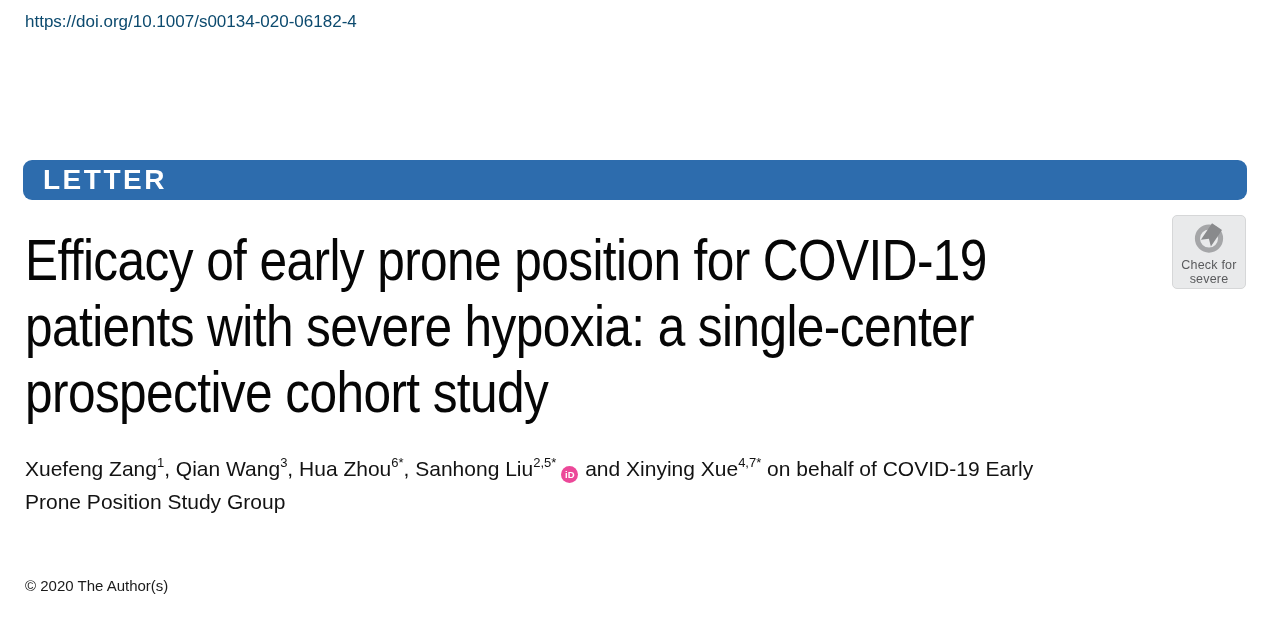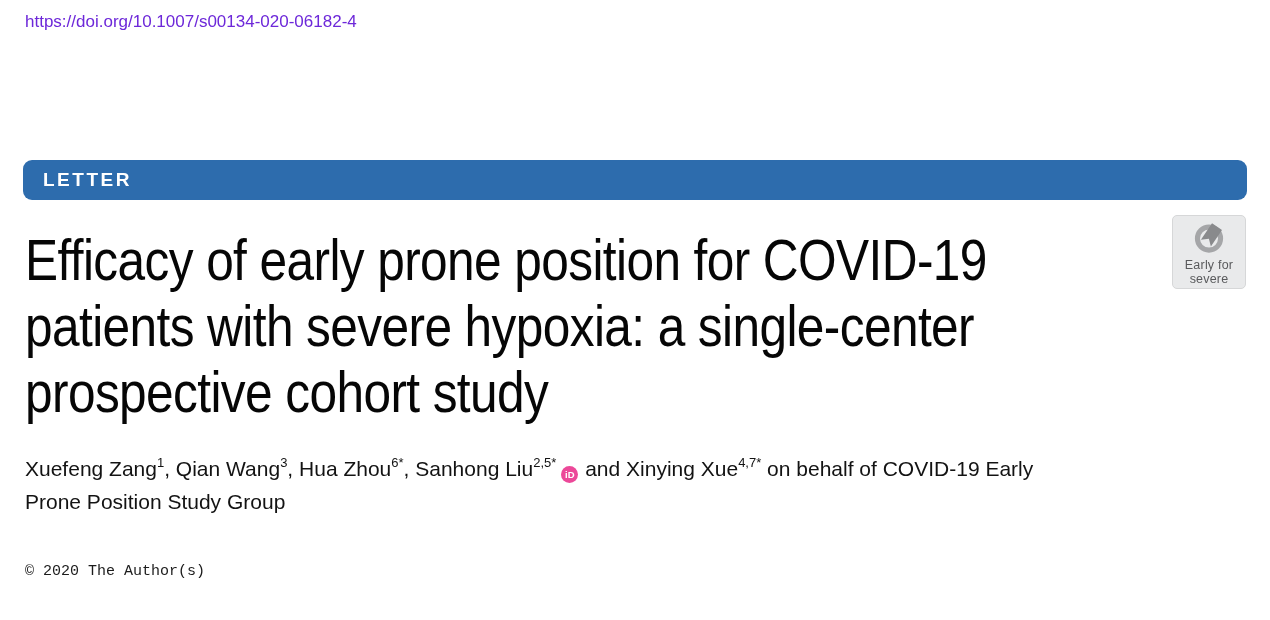--- a/index.html
+++ b/index.html
@@ -1,29 +1,29 @@
 <!DOCTYPE html>
 <html><head>
 <meta charset="utf-8">
 <style>
   * { margin: 0; padding: 0; box-sizing: border-box; }
   html, body { width: 1270px; height: 620px; background: #ffffff; overflow: hidden; }
   body { font-family: "Liberation Sans", sans-serif; color: #111111; position: relative; }
 
   .masthead { position: absolute; left: 25px; top: 10px; line-height: 24px; }
   .journal-name { font-style: italic; font-weight: 600; font-size: 17px; color: #0d0d0d; }
-  .doi { font-size: 17px; color: #6d28d9; text-decoration: none; display: block; }
+  .doi { font-size: 17px; color: #0c4a6e; text-decoration: none; display: block; }
 
   .banner {
     position: absolute; left: 23px; top: 160px; width: 1224px; height: 40px;
     background: #2d6cad; border-radius: 9px;
     display: flex; align-items: center;
   }
   .banner-label {
-    color: #ffffff; font-weight: 700; font-size: 19px; letter-spacing: 2.5px;
+    color: #ffffff; font-weight: 700; font-size: 28px; letter-spacing: 2.5px;
     padding-left: 20px;
     text-align: center;
   }
 
   .title {
     position: absolute; left: 25px; top: 227px; width: 1300px;
     font-size: 57px; font-weight: 400; letter-spacing: -0.012em;
     line-height: 66px; color: #060606;
     transform: scaleX(0.87); transform-origin: left top;
   }
@@ -45,21 +45,21 @@
     font-size: 21px; line-height: 33px; color: #131313;
   }
   .authors sup { font-size: 13px; line-height: 0; position: relative; top: -1px; }
   .orcid-icon {
     display: inline-block; width: 17px; height: 17px; border-radius: 50%;
     background: #ec4899; color: #ffffff; font-weight: 700; font-size: 9.5px;
     text-align: center; line-height: 17px; vertical-align: -2px;
     margin-left: 5px; margin-right: 1px; cursor: pointer; font-style: normal;
   }
 
-  .copyright { position: absolute; left: 25px; top: 563px; font-size: 15px; color: #1b1b1b; font-family: Liberation Mono, monospace; }
+  .copyright { position: absolute; left: 25px; top: 577px; font-size: 15px; color: #1b1b1b; }
 </style>
 </head>
 <body>
 
 <div class="masthead">
   <a class="doi" href="#">https://doi.org/10.1007/s00134-020-06182-4</a>
 </div>
 
 <div class="banner">
   <span class="banner-label">LETTER</span>
@@ -72,21 +72,21 @@
 </div>
 
 <div class="check-badge">
   <svg class="crossmark-icon" viewBox="0 0 40 40" xmlns="http://www.w3.org/2000/svg">
     <circle cx="20" cy="19" r="12.5" fill="none" stroke="#a5a6a8" stroke-width="5.5"></circle>
     <g transform="rotate(34 20 19)">
       <path d="M 13.5 3.5 L 26.5 3.5 L 26.5 25 L 20 19.2 L 13.5 25 Z" fill="#898a8c"></path>
     </g>
   </svg>
   <div class="badge-text">
-    <div>Early for</div>
+    <div>Check for</div>
     <div>severe</div>
   </div>
 </div>
 
 <div class="authors">
   <span><span>Xuefeng Zang</span><sup>1</sup><span>, </span></span><span><span>Qian Wang</span><sup>3</sup><span>, </span></span><span><span>Hua Zhou</span><sup>6*</sup><span>, </span></span><span><span>Sanhong Liu</span><sup>2,5*</sup><i class="orcid-icon">iD</i><span> and </span></span><span><span>Xinying Xue</span><sup>4,7*</sup><span> </span></span><span>on behalf of COVID-19 Early</span><br><span>Prone Position Study Group</span>
 </div>
 
 <div class="copyright">© 2020 The Author(s)</div>
 

